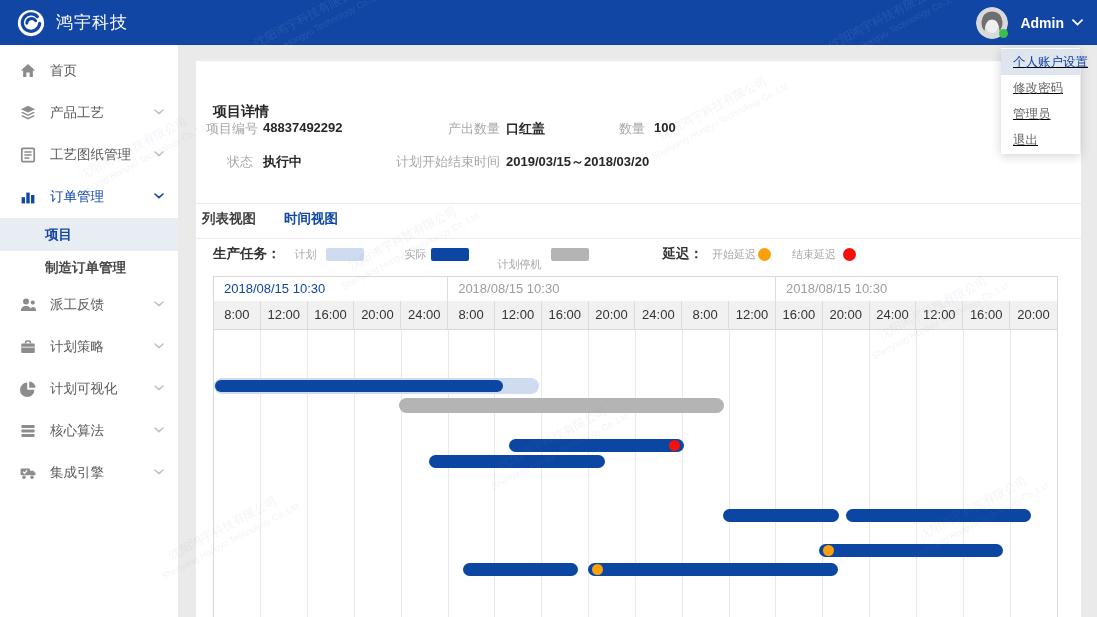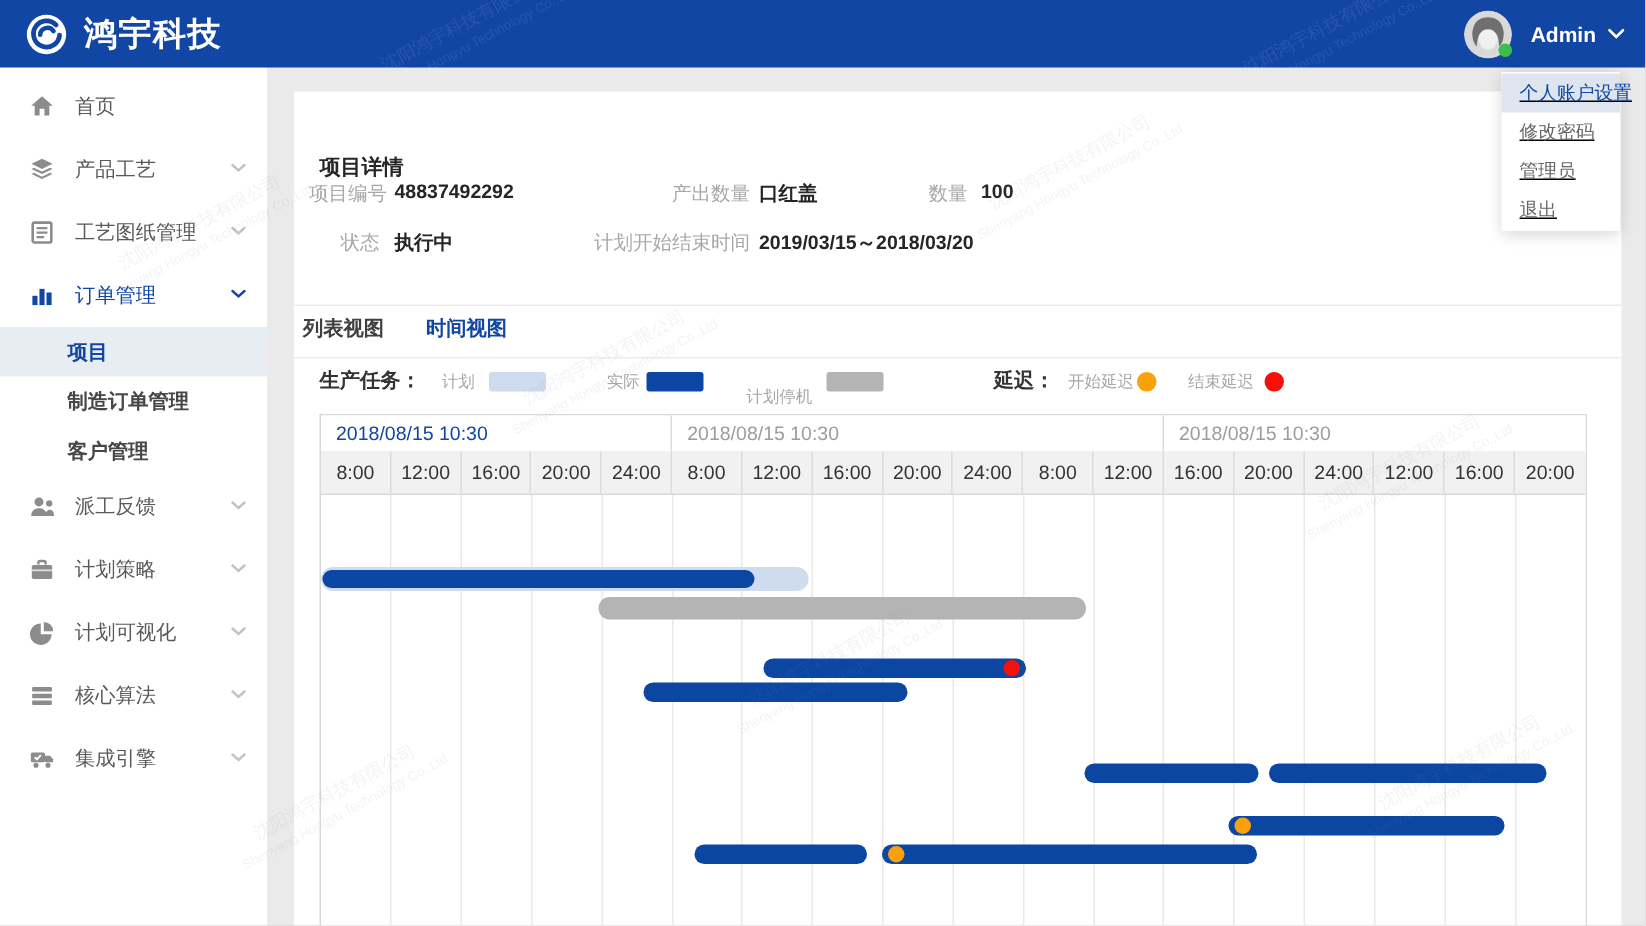--- a/index.html
+++ b/index.html
@@ -3,21 +3,21 @@
 <meta charset="utf-8">
 <style>
   html,body{margin:0;padding:0;background:#cfcfcf;}
   .page{position:relative;width:1097px;height:617px;overflow:hidden;background:#eaeaea;
         font-family:"Liberation Sans","DejaVu Sans",sans-serif;-webkit-font-smoothing:antialiased;}
   
   .topbar{position:absolute;left:0;top:0;width:1097px;height:45px;background:#1146a5;z-index:10;
           display:flex;align-items:center;justify-content:space-between;}
   .brand{display:flex;align-items:center;padding-left:16px;}
   .brand-logo{width:30px;height:30px;display:inline-flex;}
-  .brand-name{color:#fff;font-size:22px;font-weight:700;margin-left:10px;letter-spacing:1px;}
+  .brand-name{color:#fff;font-size:17px;font-weight:400;margin-left:10px;letter-spacing:1px;}
   .userbox{display:flex;align-items:center;padding-right:14px;cursor:pointer;}
   .avatar{position:relative;width:32px;height:32px;}
   .avatar svg{border-radius:50%;display:block;}
   .presence{position:absolute;right:0;bottom:1px;width:9px;height:9px;border-radius:50%;background:#3cbf49;}
   .user-name{color:#fff;font-size:14px;font-weight:700;margin:0 8px 0 12px;}
   .chev-white{display:inline-flex;color:#fff;}
   
   .user-menu{position:absolute;top:48px;right:17px;width:79px;background:#fff;z-index:40;
              box-shadow:0 2px 10px rgba(0,0,0,.18);padding:1px 0;text-decoration:underline;}
   .um-item{height:26px;line-height:26px;padding-left:12px;font-size:12.5px;color:#666;cursor:pointer;white-space:nowrap;}
@@ -169,23 +169,20 @@
             <svg width="10" height="6" viewBox="0 0 10 6">
               <path d="M1 1 L5 4.6 L9 1" fill="none" stroke="currentColor" stroke-width="1.6" stroke-linecap="round"></path>
             </svg>
           </span>
         </div>
         <div class="sub-item active">
           <span>项目</span>
         </div>
         <div class="sub-item">
           <span>制造订单管理</span>
-        </div>
-        <div class="sub-item">
-          <span>客户管理</span>
         </div>
         <div class="side-item">
           <span class="side-icon">
             <svg viewBox="0 0 18 18" width="18" height="18">
               <circle cx="7" cy="5.6" r="3" fill="currentColor"></circle>
               <path d="M1.8 15 c0-3.4 2.3-5.1 5.2-5.1 s5.2 1.7 5.2 5.1 Z" fill="currentColor"></path>
               <circle cx="13.8" cy="6.6" r="2.1" fill="currentColor"></circle>
               <path d="M11.4 15 c0-2.7 1.1-4.1 2.8-4.1 s2.8 1.4 2.8 4.1 Z" fill="currentColor"></path>
             </svg>
           </span>

